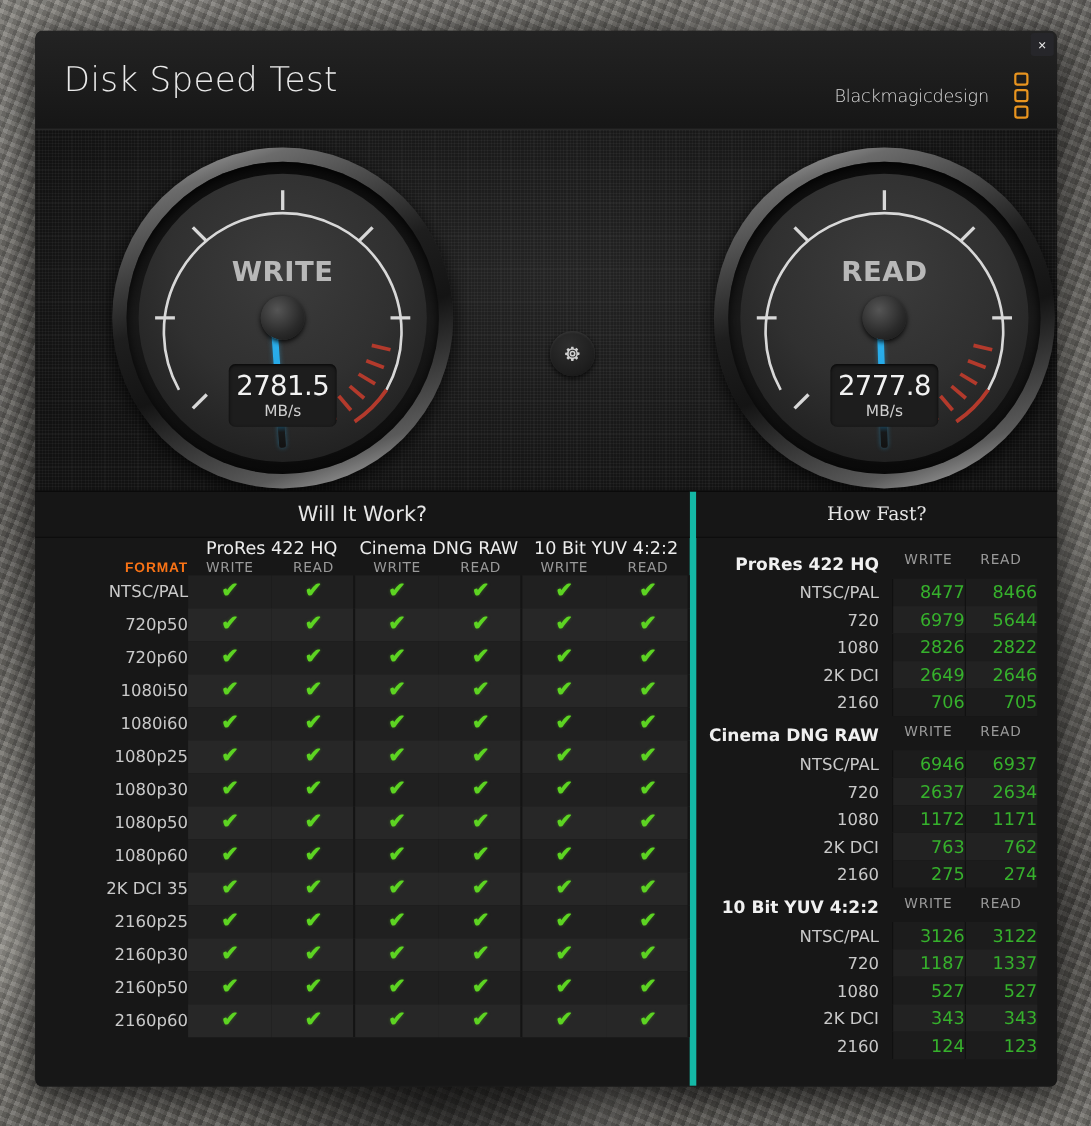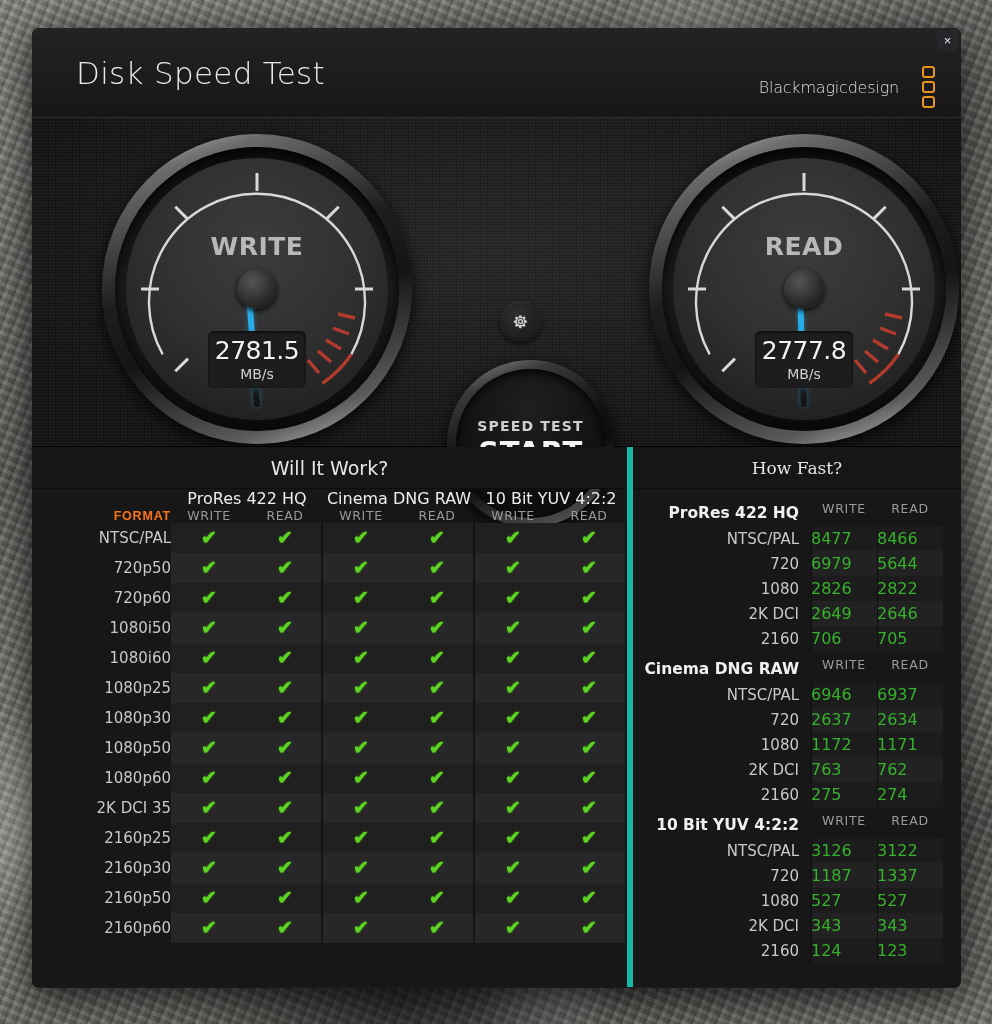--- a/index.html
+++ b/index.html
@@ -50,21 +50,21 @@
     cursor: pointer;
   }
 
   
   .titlebar {
     height: 89px;
     background: linear-gradient(180deg,#232323 0%, #1c1c1c 55%, #161616 100%);
     position: relative;
   }
   .app-title {
-    position: absolute; left: 44px; top: 27px;
+    position: absolute; left: 26px; top: 27px;
     font-size: 31px; font-weight: 300;
     color: #e9e9e9;
     letter-spacing: .3px;
     font-family: "DejaVu Sans", sans-serif;
   }
   .brand {
     position: absolute; right: 26px; top: 38px;
     display: flex; align-items: center; gap: 23px;
   }
   .brand-text {
@@ -262,21 +262,21 @@
     font-size: 12.5px; color: #9a9a9a; letter-spacing: .7px;
     text-align: center; width: 66px; padding-bottom: 4px;
     font-family: "DejaVu Sans", sans-serif;
   }
   .hf-res {
     font-size: 15px; color: #c9c9c9; text-align: right;
     padding-right: 12px; height: 25px;
     font-family: "DejaVu Sans", sans-serif;
   }
   .hf-val {
-    font-size: 16px; color: #36b12c; text-align: left;
+    font-size: 16px; color: #36b12c; text-align: right;
     height: 25px; background: #1c1c1c;
     font-family: "DejaVu Sans", sans-serif;
   }
   tr.odd .hf-val { background: #222; }
   .hf-val.readcol { box-shadow: inset 1px 0 0 #101010; }
   .hf-val.writecol { box-shadow: inset 1px 0 0 #101010; }
 </style>
 </head>
 <body>
 
@@ -366,26 +366,20 @@
       </div>
     </div>
 
     <div class="gear-btn">
       <svg width="19" height="19" viewBox="0 0 24 24">
         <path fill="#cfcfcf" d="M12 8.6a3.4 3.4 0 1 0 0 6.8 3.4 3.4 0 0 0 0-6.8zm0 5a1.6 1.6 0 1 1 0-3.2 1.6 1.6 0 0 1 0 3.2z"></path>
         <path fill="#cfcfcf" d="M20 13.3v-2.6l-2.2-.35a6 6 0 0 0-.6-1.45l1.3-1.8-1.85-1.85-1.8 1.3a6 6 0 0 0-1.45-.6L13.05 4h-2.6l-.35 2.2a6 6 0 0 0-1.45.6l-1.8-1.3L5 7.35l1.3 1.8a6 6 0 0 0-.6 1.45L3.5 10.9v2.6l2.2.35a6 6 0 0 0 .6 1.45l-1.3 1.8 1.85 1.85 1.8-1.3a6 6 0 0 0 1.45.6l.35 2.2h2.6l.35-2.2a6 6 0 0 0 1.45-.6l1.8 1.3 1.85-1.85-1.3-1.8a6 6 0 0 0 .6-1.45zM12 16.4a4.4 4.4 0 1 1 0-8.8 4.4 4.4 0 0 1 0 8.8z"></path>
       </svg>
     </div>
 
-    <div class="start-btn">
-      <div class="start-inner">
-        <div class="start-sub">SPEED TEST</div>
-        <div class="start-main">START</div>
-      </div>
-    </div>
   </div>
 
   <div class="lower">
 
     <div class="pane-left">
       <div class="pane-title willit">Will It Work?</div>
       <table class="grid">
         <thead>
           <tr>
             <th rowspan="2" class="fmt-head">FORMAT</th>

